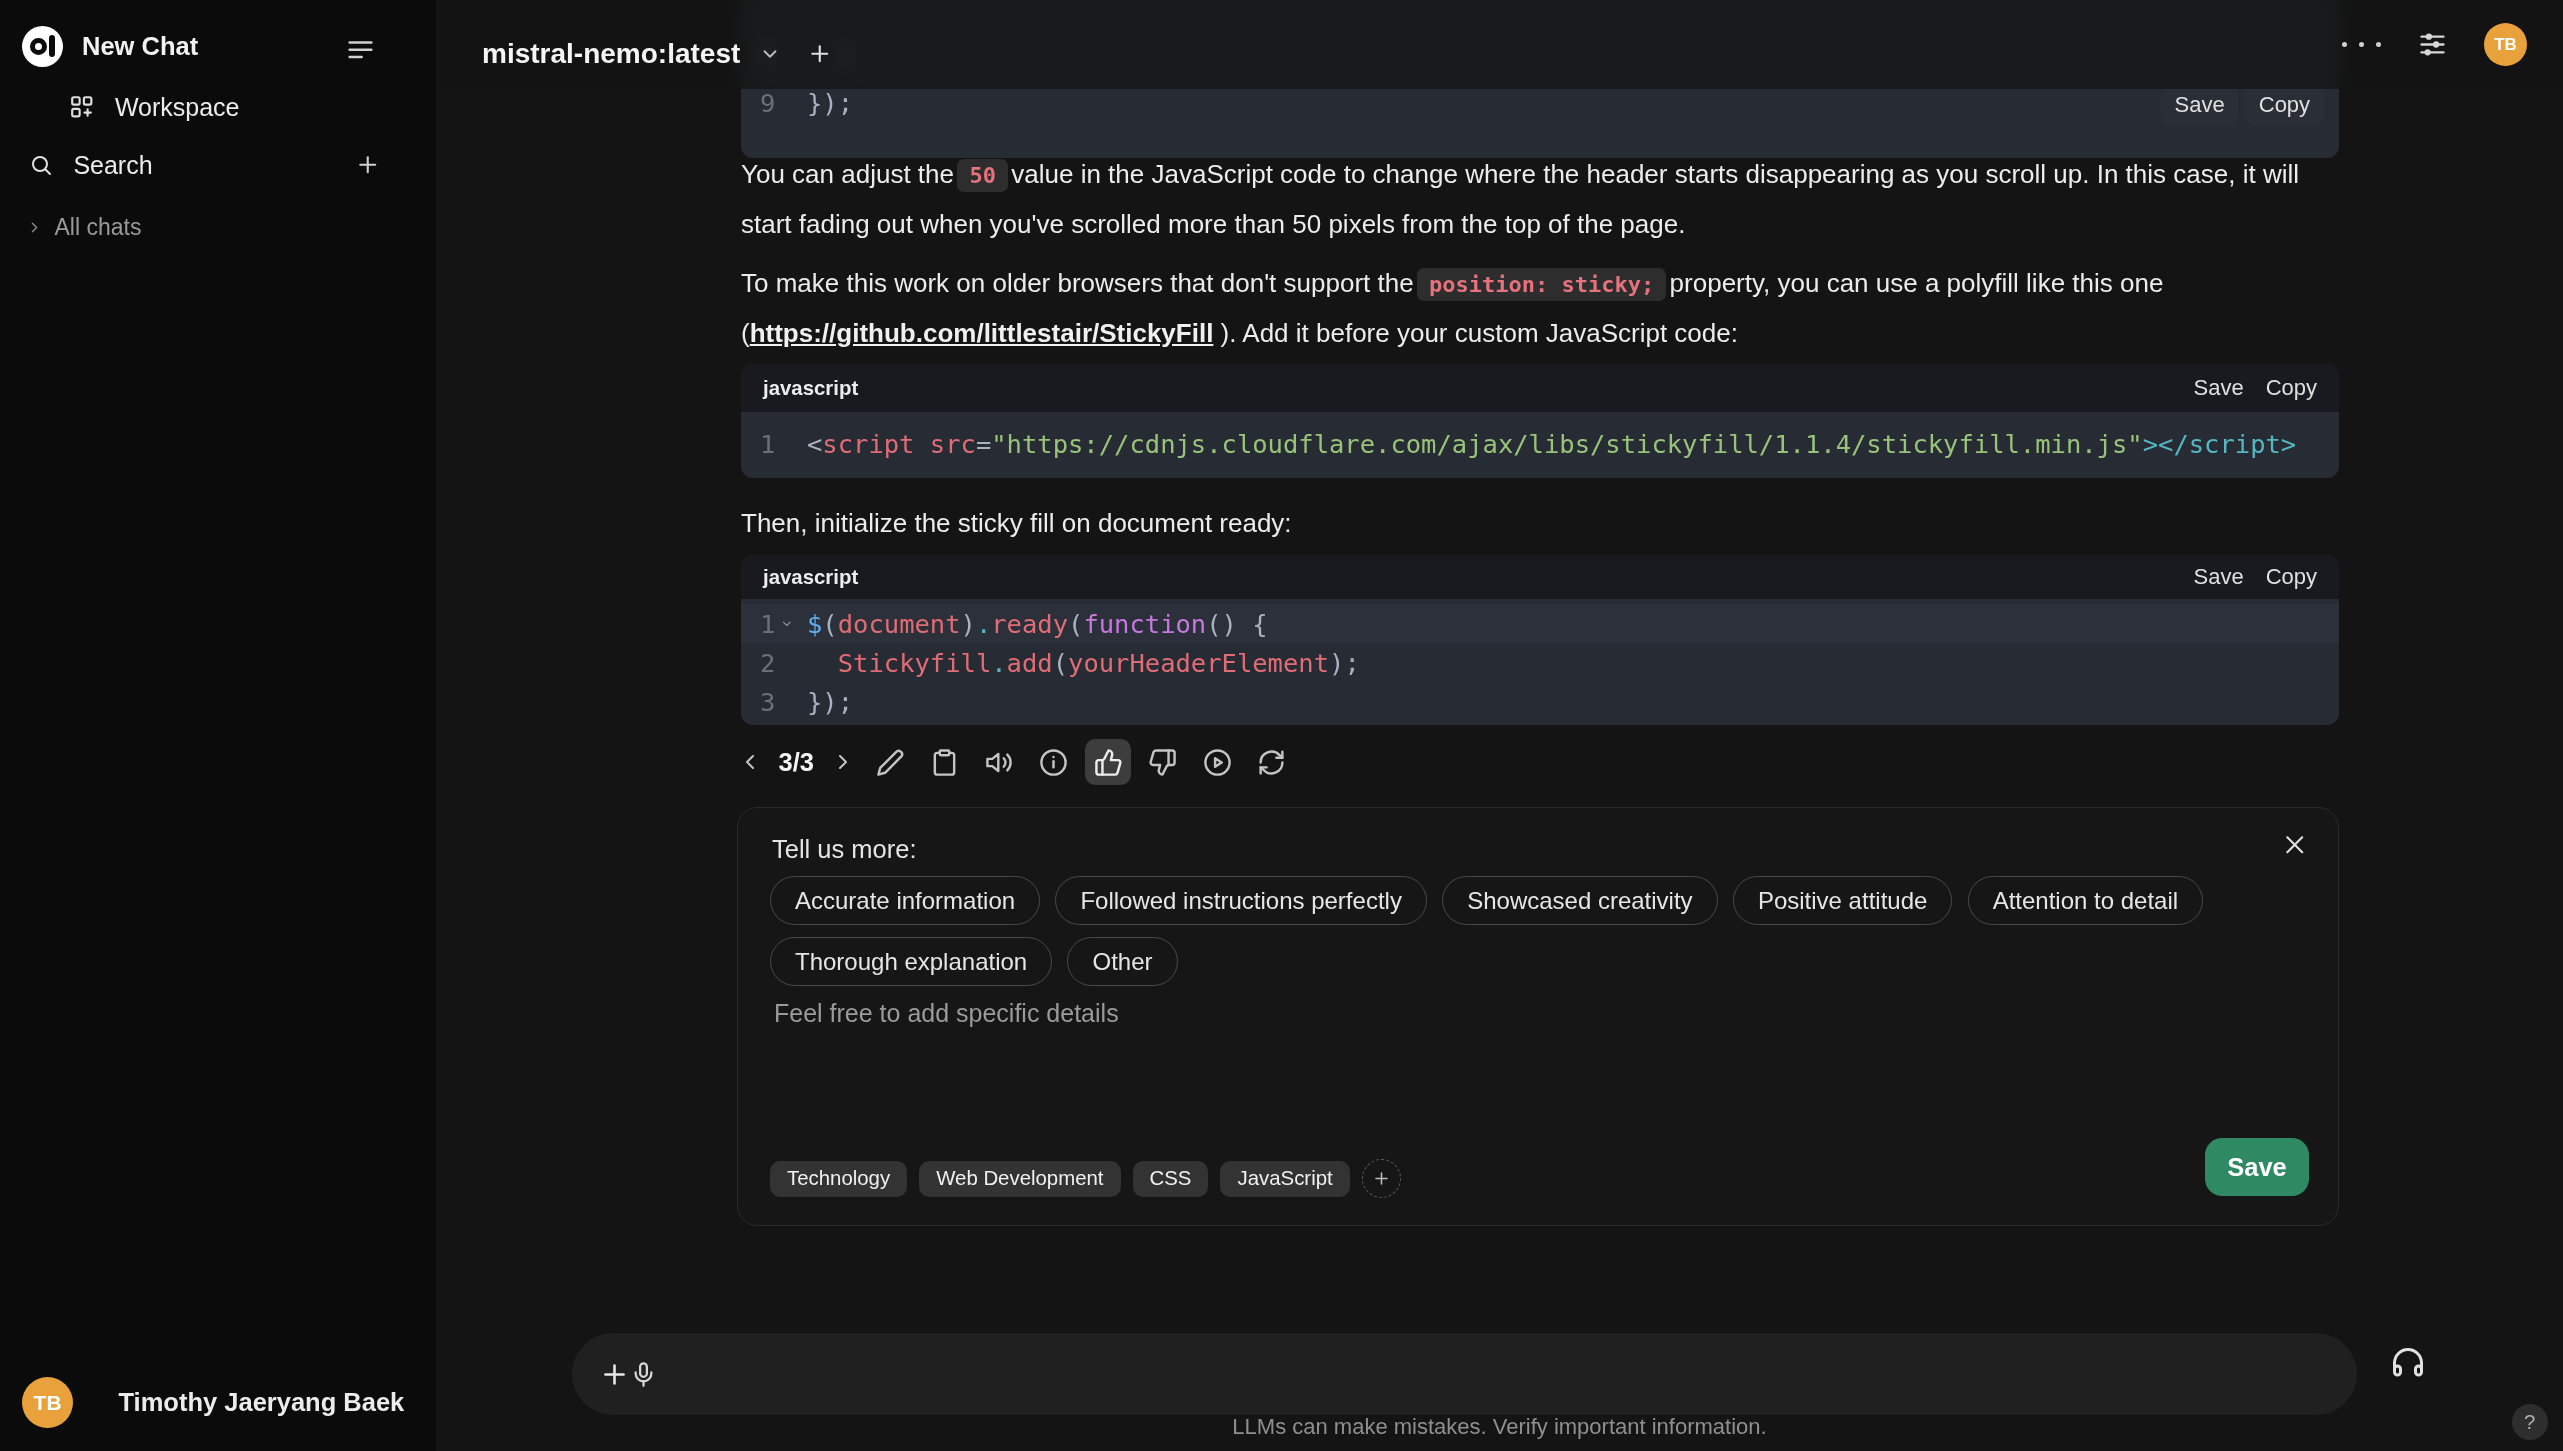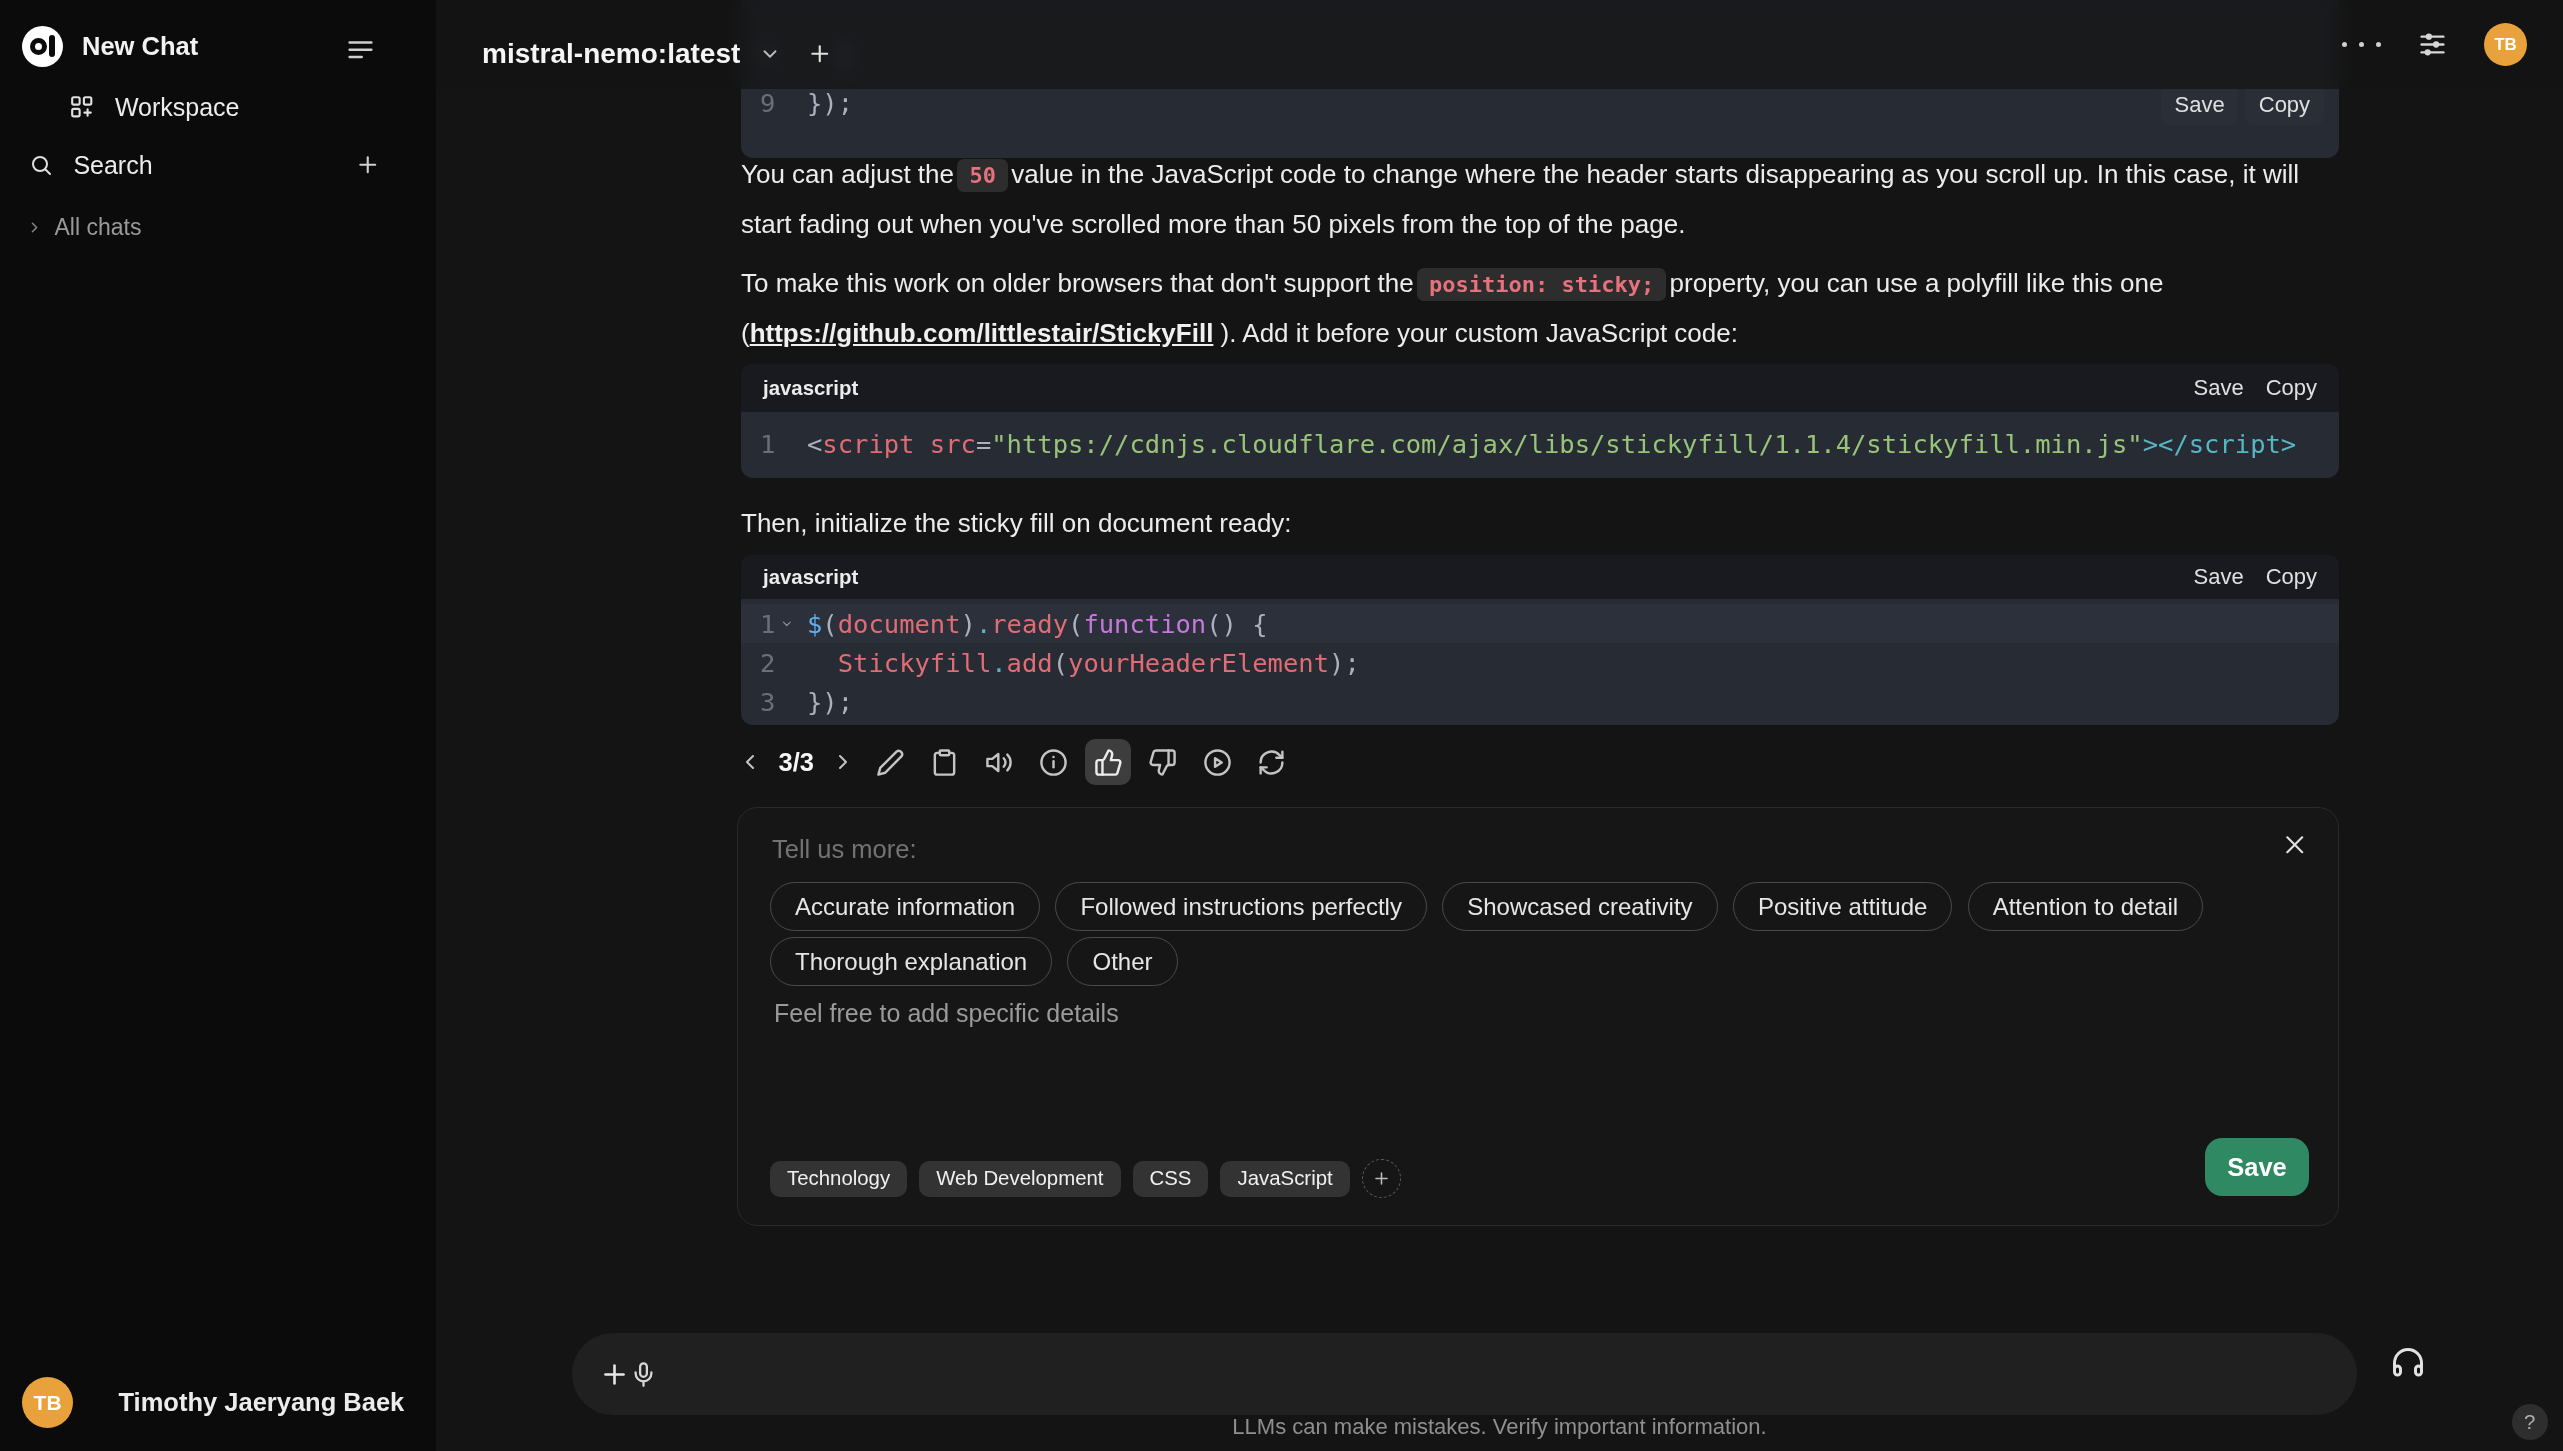--- a/index.html
+++ b/index.html
@@ -74,21 +74,21 @@
 
   
   .msg-nav { position:absolute; left:298px; top:739px; display:flex; align-items:center; gap:8.5px; color:#c4c4c4; }
   .nav-page { color:#f5f5f5; font-size:25.5px; font-weight:700; margin:0 5.1px; }
   .nav-ic { width:46px; height:46px; display:flex; align-items:center; justify-content:center; border-radius:10.2px; }
   .nav-ic.active { background:#3d3d3d; color:#ededed; }
 
   
   .panel { position:absolute; left:301px; top:807px; width:1602px; height:419px;
            border:1.7px solid #2a2a2a; border-radius:20.4px; background:#161616; }
-  .panel-title { position:absolute; left:34px; top:27px; color:#737373; font-size:25.5px; }
+  .panel-title { position:absolute; left:34px; top:27px; color:#e5e5e5; font-size:25.5px; }
   .panel-close { position:absolute; right:31px; top:24px; color:#e0e0e0; background:none; border:none; cursor:pointer; }
   .chip-row { position:absolute; left:32px; display:flex; gap:15.3px; }
   .chip { height:49px; display:flex; align-items:center; padding:0 24px; border:1.7px solid #4a4a4a;
           border-radius:25.5px; color:#e6e6e6; font-size:24px; background:transparent; font-family:inherit; cursor:pointer; }
   .panel-ta { position:absolute; left:36px; top:191px; width:1447px; height:128px; background:transparent;
               border:none; resize:none; outline:none; color:#e6e6e6; font-size:25px; font-family:inherit; }
   .panel-ta::placeholder { color:#9a9a9a; }
   .tag-row { position:absolute; left:32px; top:351px; display:flex; align-items:center; gap:12px; }
   .tag { height:36px; display:flex; align-items:center; padding:0 17px; background:#333333;
          border-radius:10.2px; color:#f0f0f0; font-size:20.4px; font-weight:500; }
@@ -311,21 +311,21 @@
     </div>
 
     <div class="panel">
       <div class="panel-title">Tell us more:</div>
       <button class="panel-close">
           <svg width="25.5" height="25.5" viewBox="0 0 24 24">
             <line x1="5" y1="5" x2="19" y2="19"></line>
             <line x1="19" y1="5" x2="5" y2="19"></line>
           </svg>
         </button>
-      <div class="chip-row" style="top:74px;">
+      <div class="chip-row" style="top:68px;">
         <button class="chip">Accurate information</button>
         <button class="chip">Followed instructions perfectly</button>
         <button class="chip">Showcased creativity</button>
         <button class="chip">Positive attitude</button>
         <button class="chip">Attention to detail</button>
       </div>
       <div class="chip-row" style="top:129px;">
         <button class="chip">Thorough explanation</button>
         <button class="chip">Other</button>
       </div>

